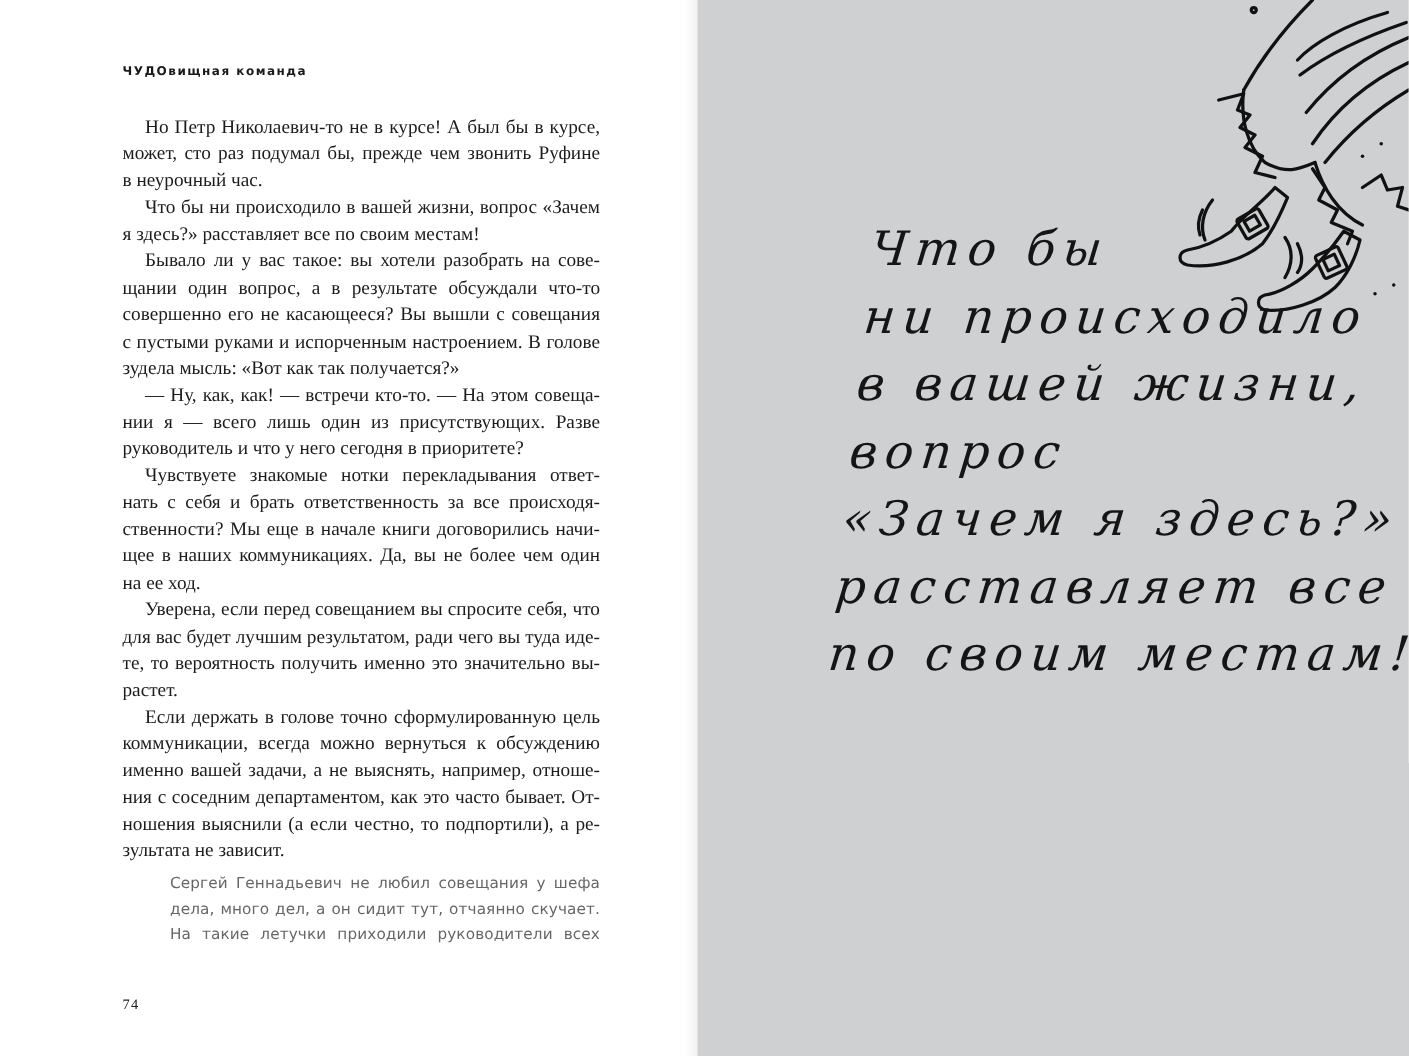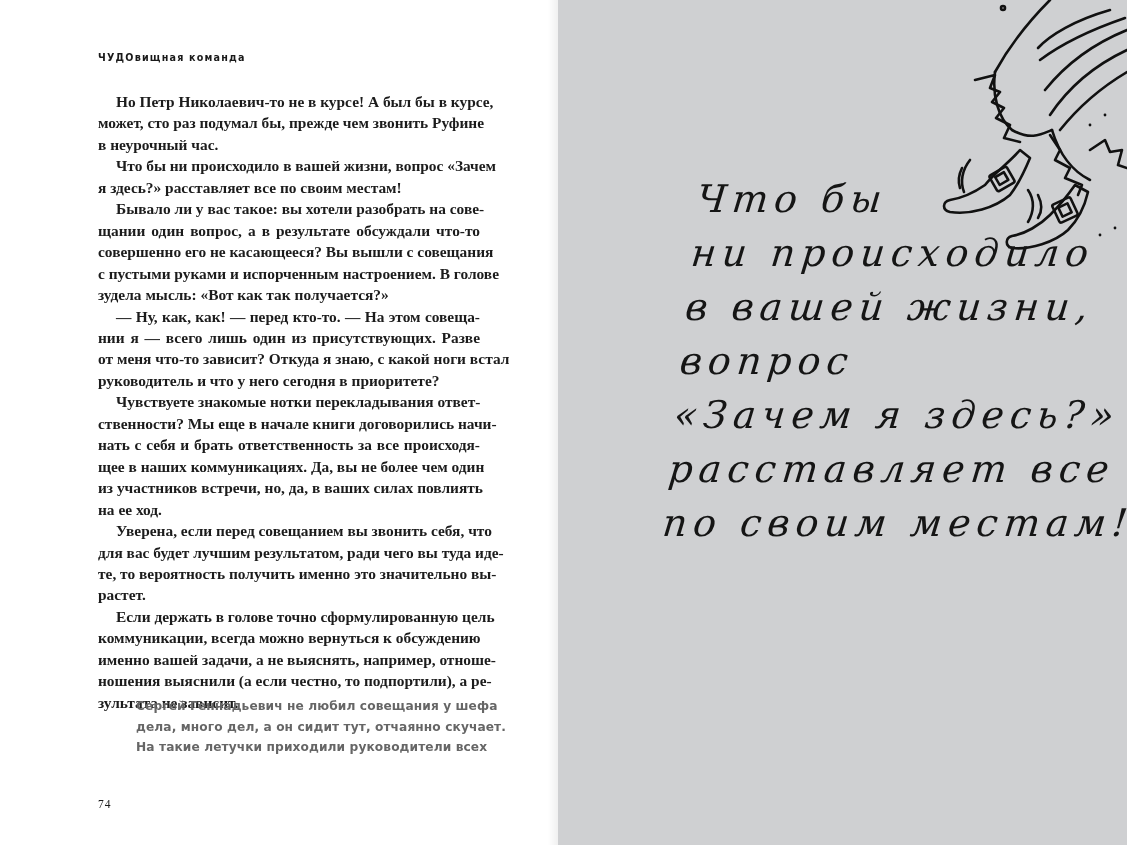--- a/index.html
+++ b/index.html
@@ -23,21 +23,21 @@
     .running-head {
       position: absolute; left: 98px; top: 52px;
       font-family: "DejaVu Sans", sans-serif; font-size: 9.6px; font-weight: bold;
       letter-spacing: 1.2px; color: #1a1a1a;
     }
     .body-text {
       position: absolute; left: 98px; top: 91px; width: 382px;
       font-family: "Liberation Serif", serif; font-size: 15.4px; line-height: 21.45px;
       color: #1c1c1c; text-align: justify; hyphens: manual;
     }
-    .line { display: block; text-align: justify; text-align-last: justify; white-space: nowrap; font-weight: bold; }
+    .line { display: block; text-align: justify; text-align-last: justify; white-space: nowrap; }
     .line.last { text-align-last: left; }
     .line.indent { padding-left: 18px; }
     .sidebar-text {
       position: absolute; left: 136px; top: 696px; width: 344px;
       font-family: "DejaVu Sans", sans-serif; font-size: 12.2px; line-height: 20.5px;
       color: #666666;
     }
     .sidebar-text .line { letter-spacing: 0.1px; }
     .page-number {
       position: absolute; left: 98px; top: 798px;
@@ -65,37 +65,36 @@
         <span class="line indent">Но Петр Николаевич-то не в курсе! А был бы в курсе,</span>
         <span class="line">может, сто раз подумал бы, прежде чем звонить Руфине</span>
         <span class="line last">в неурочный час.</span>
         <span class="line indent">Что бы ни происходило в вашей жизни, вопрос «Зачем</span>
         <span class="line last">я здесь?» расставляет все по своим местам!</span>
         <span class="line indent">Бывало ли у вас такое: вы хотели разобрать на сове-</span>
         <span class="line">щании один вопрос, а в результате обсуждали что-то</span>
         <span class="line">совершенно его не касающееся? Вы вышли с совещания</span>
         <span class="line">с пустыми руками и испорченным настроением. В голове</span>
         <span class="line last">зудела мысль: «Вот как так получается?»</span>
-        <span class="line indent">— Ну, как, как! — перед кто-то. — На этом совеща-</span>
+        <span class="line indent">— Ну, как, как! — встречи кто-то. — На этом совеща-</span>
         <span class="line">нии я — всего лишь один из присутствующих. Разве</span>
-        <span class="line">от меня что-то зависит? Откуда я знаю, с какой ноги встал</span>
         <span class="line last">руководитель и что у него сегодня в приоритете?</span>
         <span class="line indent">Чувствуете знакомые нотки перекладывания ответ-</span>
+        <span class="line">нать с себя и брать ответственность за все происходя-</span>
         <span class="line">ственности? Мы еще в начале книги договорились начи-</span>
-        <span class="line">нать с себя и брать ответственность за все происходя-</span>
         <span class="line">щее в наших коммуникациях. Да, вы не более чем один</span>
-        <span class="line">из участников встречи, но, да, в ваших силах повлиять</span>
         <span class="line last">на ее ход.</span>
-        <span class="line indent">Уверена, если перед совещанием вы звонить себя, что</span>
+        <span class="line indent">Уверена, если перед совещанием вы спросите себя, что</span>
         <span class="line">для вас будет лучшим результатом, ради чего вы туда иде-</span>
         <span class="line">те, то вероятность получить именно это значительно вы-</span>
         <span class="line last">растет.</span>
         <span class="line indent">Если держать в голове точно сформулированную цель</span>
         <span class="line">коммуникации, всегда можно вернуться к обсуждению</span>
         <span class="line">именно вашей задачи, а не выяснять, например, отноше-</span>
+        <span class="line">ния с соседним департаментом, как это часто бывает. От-</span>
         <span class="line">ношения выяснили (а если честно, то подпортили), а ре-</span>
         <span class="line last">зультата не зависит.</span>
       </div>
 
     <div class="sidebar-text" id="sidebar-text">
         <span class="line">Сергей Геннадьевич не любил совещания у шефа</span>
         <span class="line">дела, много дел, а он сидит тут, отчаянно скучает.</span>
         <span class="line">На такие летучки приходили руководители всех</span>
       </div>
 

